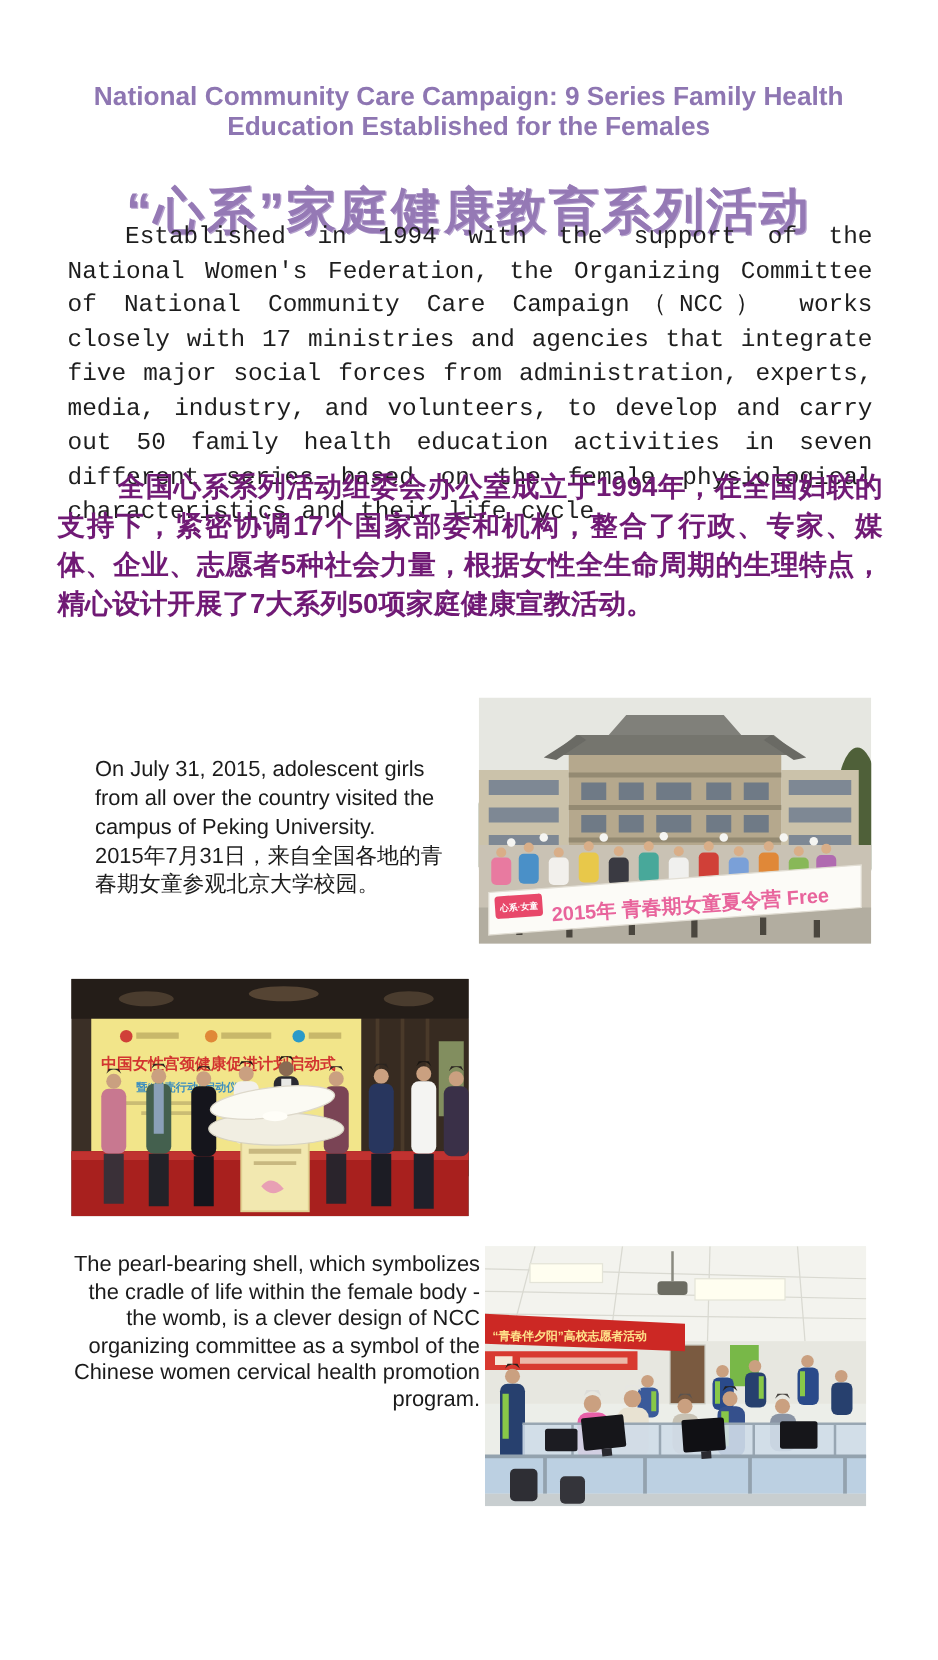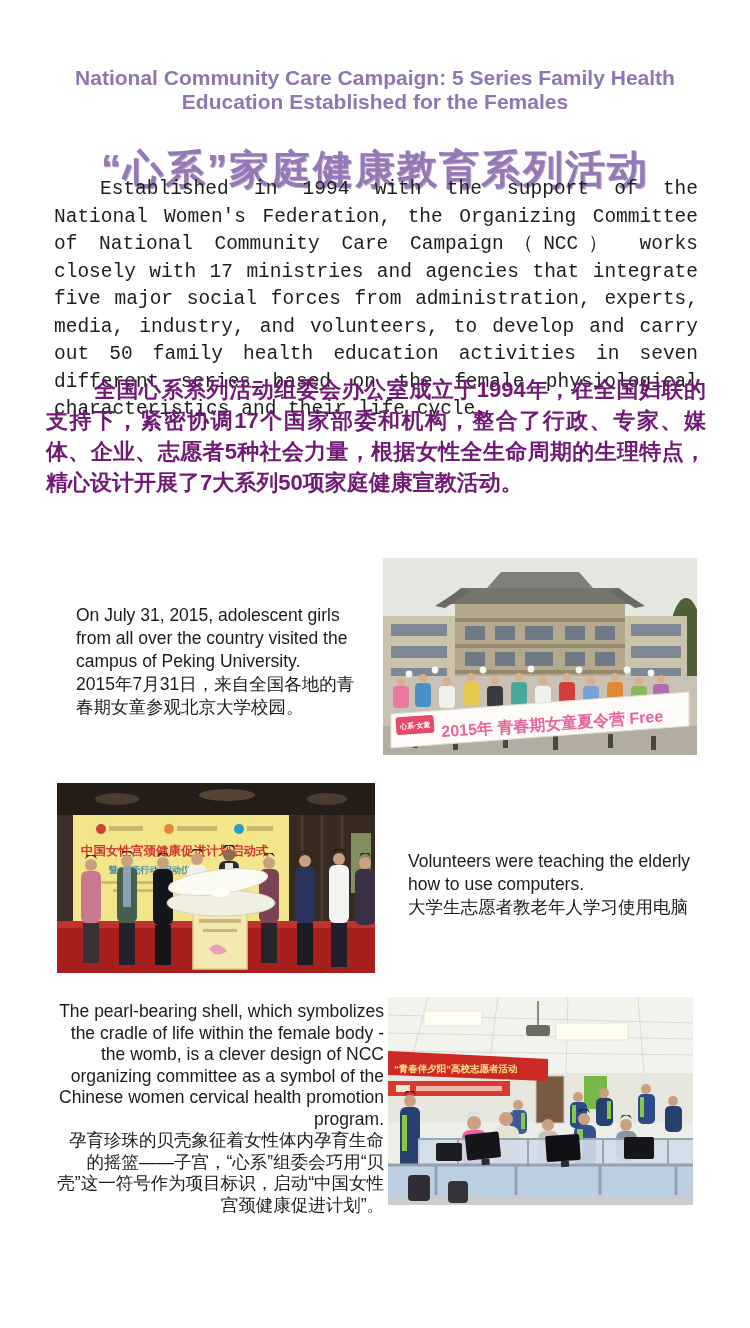--- a/index.html
+++ b/index.html
@@ -40,21 +40,21 @@
   .photo1 { top:558px; left:383px; width:314px; height:197px; }
   .photo2 { top:783px; left:57px;  width:318px; height:190px; }
   .photo3 { top:997px; left:388px; width:322px; height:208px; }
 </style>
 </head>
 <body>
 
 <div class="page">
 
   <div class="title-en">
-    <div>National Community Care Campaign: 5 Series Family Health</div>
+    <div>National Community Care Campaign: 9 Series Family Health</div>
     <div>Education Established for the Females</div>
   </div>
   <div class="title-zh">“心系”家庭健康教育系列活动</div>
 
   <p class="intro-en">Established in 1994 with the support of the National Women's Federation, the Organizing Committee of National Community Care Campaign（NCC） works closely with 17 ministries and agencies that integrate five major social forces from administration, experts, media, industry, and volunteers, to develop and carry out 50 family health education activities in seven different series based on the female physiological characteristics and their life cycle.</p>
   <p class="intro-zh">全国心系系列活动组委会办公室成立于1994年，在全国妇联的支持下，紧密协调17个国家部委和机构，整合了行政、专家、媒体、企业、志愿者5种社会力量，根据女性全生命周期的生理特点，精心设计开展了7大系列50项家庭健康宣教活动。</p>
 
   <div class="caption cap1">
     <span>On July 31, 2015, adolescent girls from all over the country visited the campus of Peking University.</span><br>
     <span>2015年7月31日，来自全国各地的青春期女童参观北京大学校园。</span>
@@ -266,28 +266,23 @@
         <rect x="142" y="136" width="42" height="4" fill="#c8b880"></rect>
         <rect x="146" y="146" width="34" height="3" fill="#c8b880"></rect>
         <path d="M152,166 q8,-10 18,2 q-10,8 -18,-2" fill="#e8a0b4"></path>
         <ellipse cx="164" cy="120" rx="54" ry="13" fill="#f1eee2" stroke="#d6d2c2" stroke-width="1"></ellipse>
         <ellipse cx="161" cy="99" rx="50" ry="12" fill="#fbfaf3" stroke="#ddd8ca" stroke-width="1" transform="rotate(-7 161 99)"></ellipse>
         <ellipse cx="163" cy="110" rx="10" ry="4" fill="#fffef8"></ellipse>
       </g>
     </svg>
   </div>
 
-  <div class="caption cap2">
-    <span>Volunteers were teaching the elderly how to use computers.</span><br>
-    <span>大学生志愿者教老年人学习使用电脑</span>
-  </div>
 
   <div class="caption cap3">
     <span>The pearl-bearing shell, which symbolizes the cradle of life within the female body - the womb, is a clever design of NCC organizing committee as a symbol of the Chinese women cervical health promotion program.</span><br>
-    <span>孕育珍珠的贝壳象征着女性体内孕育生命的摇篮——子宫，“心系”组委会巧用“贝壳”这一符号作为项目标识，启动“中国女性宫颈健康促进计划”。</span>
   </div>
 
   <div class="photo photo3">
     <svg width="305" height="208" viewBox="0 0 305 208" xmlns="http://www.w3.org/2000/svg">
       <rect x="0" y="0" width="305" height="208" fill="#eceee9"></rect>
 
       <g>
         <rect x="0" y="0" width="305" height="76" fill="#f3f3ee"></rect>
         <g stroke="#d9d9d1" stroke-width="1">
           <line x1="0" y1="18" x2="305" y2="26"></line>

